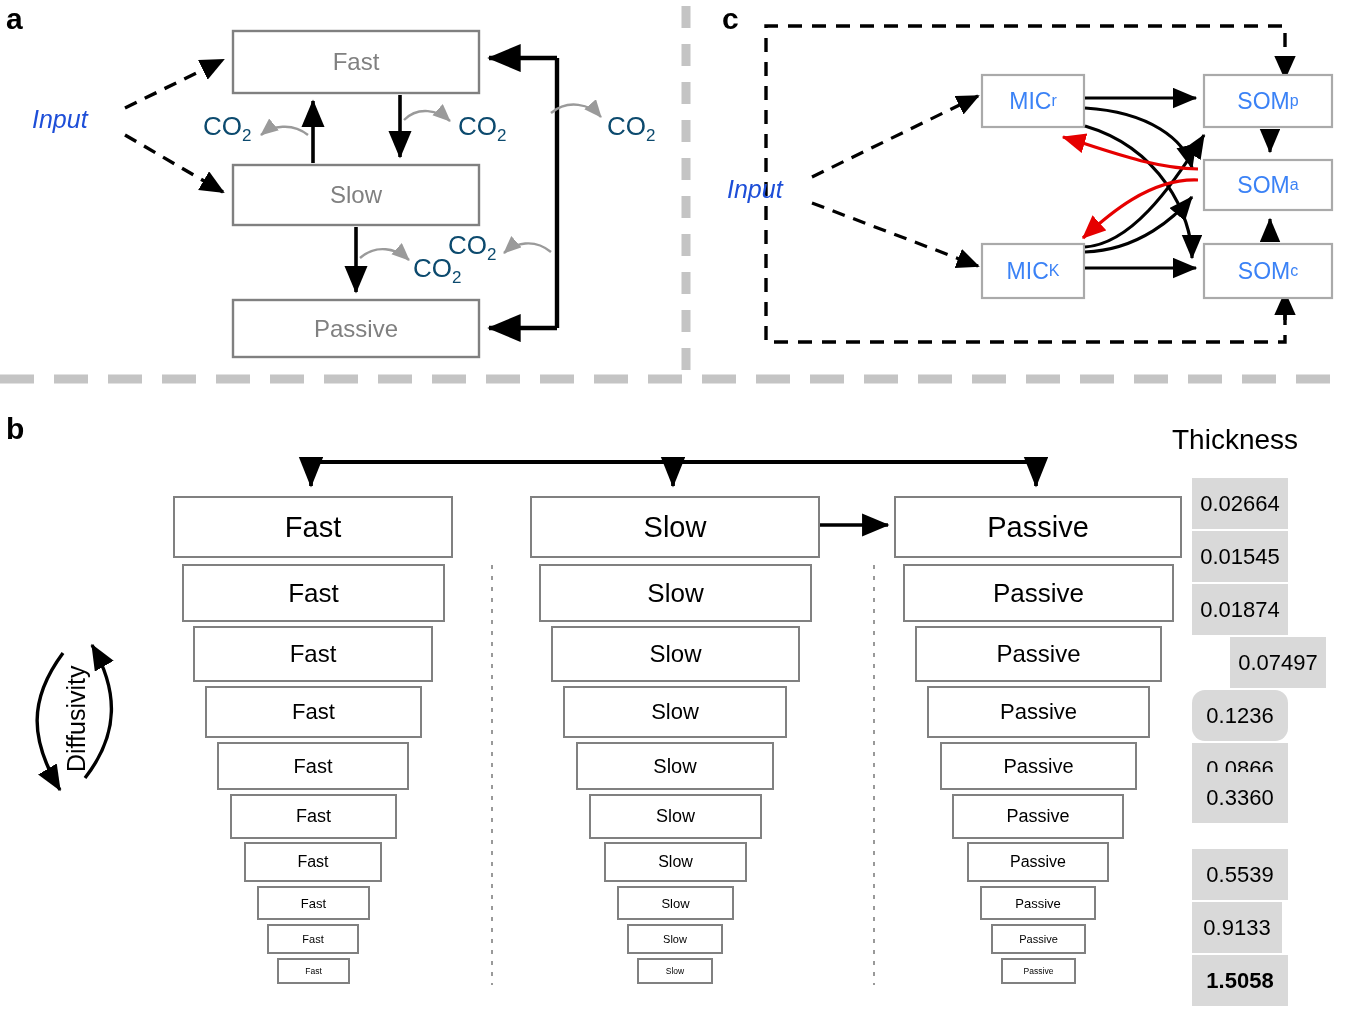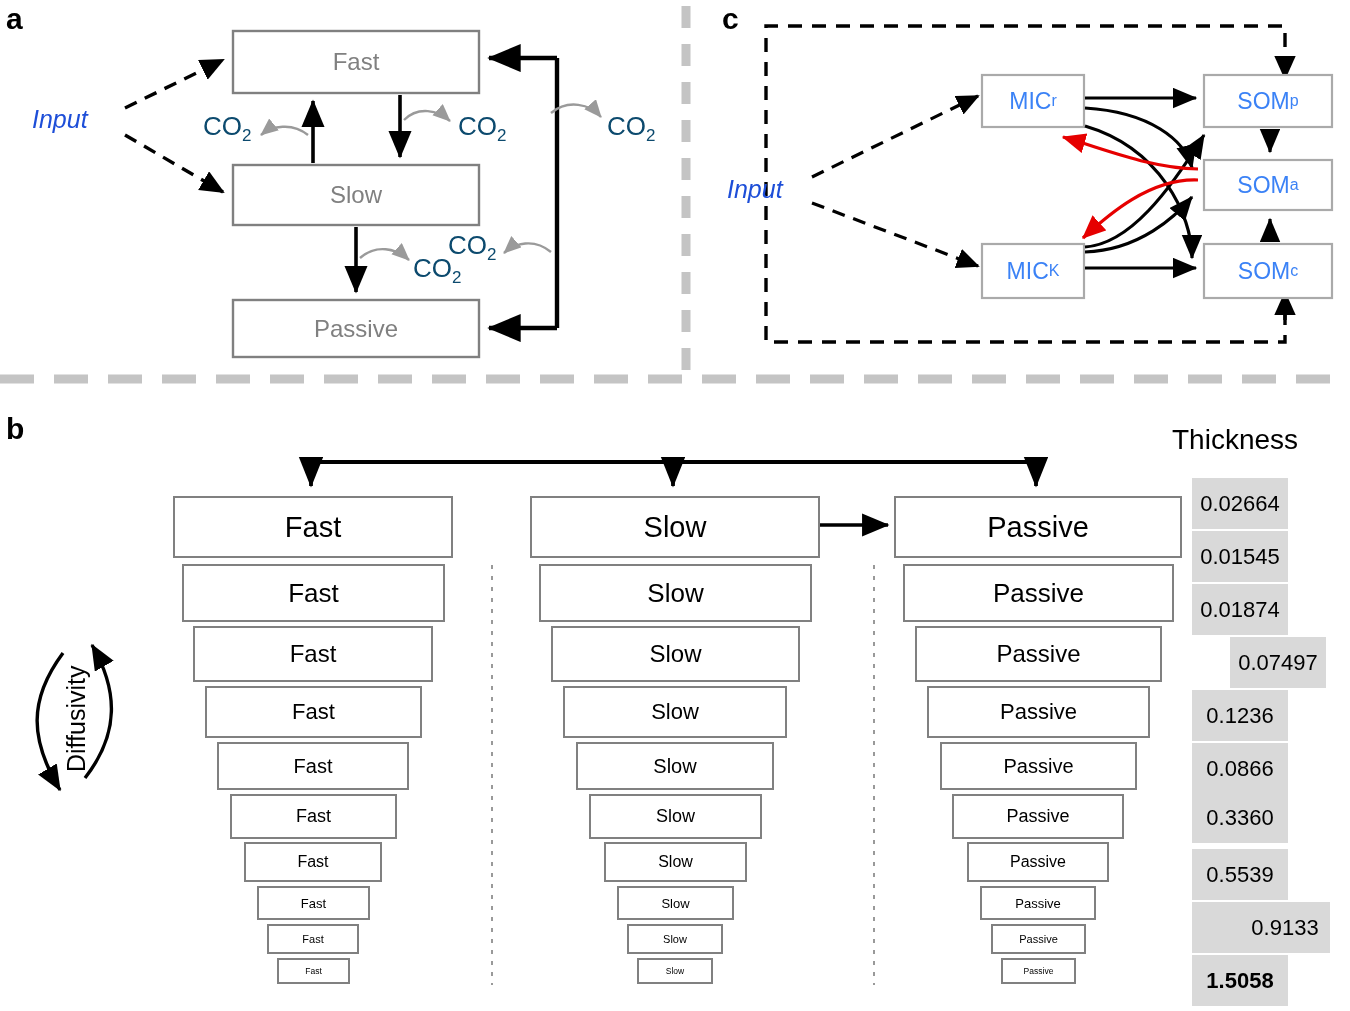--- a/index.html
+++ b/index.html
@@ -285,33 +285,33 @@
       </div>
       <div class="thick-cell" style="left: 1192px; top: 531px; width: 96px; height: 51px;">
         <span>0.01545</span>
       </div>
       <div class="thick-cell" style="left: 1192px; top: 584px; width: 96px; height: 51px;">
         <span>0.01874</span>
       </div>
       <div class="thick-cell" style="left: 1184px; top: 637px; width: 96px; height: 51px; margin-left: 46px;">
         <span>0.07497</span>
       </div>
-      <div class="thick-cell" style="left: 1192px; top: 690px; width: 96px; height: 51px;">
+      <div class="thick-cell" style="left: 1192px; top: 690px; width: 96px; height: 51px; border-radius: 13px;">
         <span>0.1236</span>
       </div>
       <div class="thick-cell" style="left: 1192px; top: 743px; width: 96px; height: 51px;">
         <span>0.0866</span>
       </div>
-      <div class="thick-cell" style="left: 1192px; top: 792px; width: 96px; height: 51px;">
+      <div class="thick-cell" style="left: 1192px; top: 772px; width: 96px; height: 51px;">
         <span>0.3360</span>
       </div>
       <div class="thick-cell" style="left: 1192px; top: 849px; width: 96px; height: 51px;">
         <span>0.5539</span>
       </div>
-      <div class="thick-cell" style="left: 1192px; top: 902px; width: 90px; height: 51px; padding-left: 48px;">
+      <div class="thick-cell" style="left: 1192px; top: 902px; width: 90px; height: 51px;">
         <span>0.9133</span>
       </div>
       <div class="thick-cell" style="left: 1192px; top: 955px; width: 96px; height: 51px; font-weight: bold;">
         <span>1.5058</span>
       </div>
     </div>
 
 </div>
 
 </body></html>

